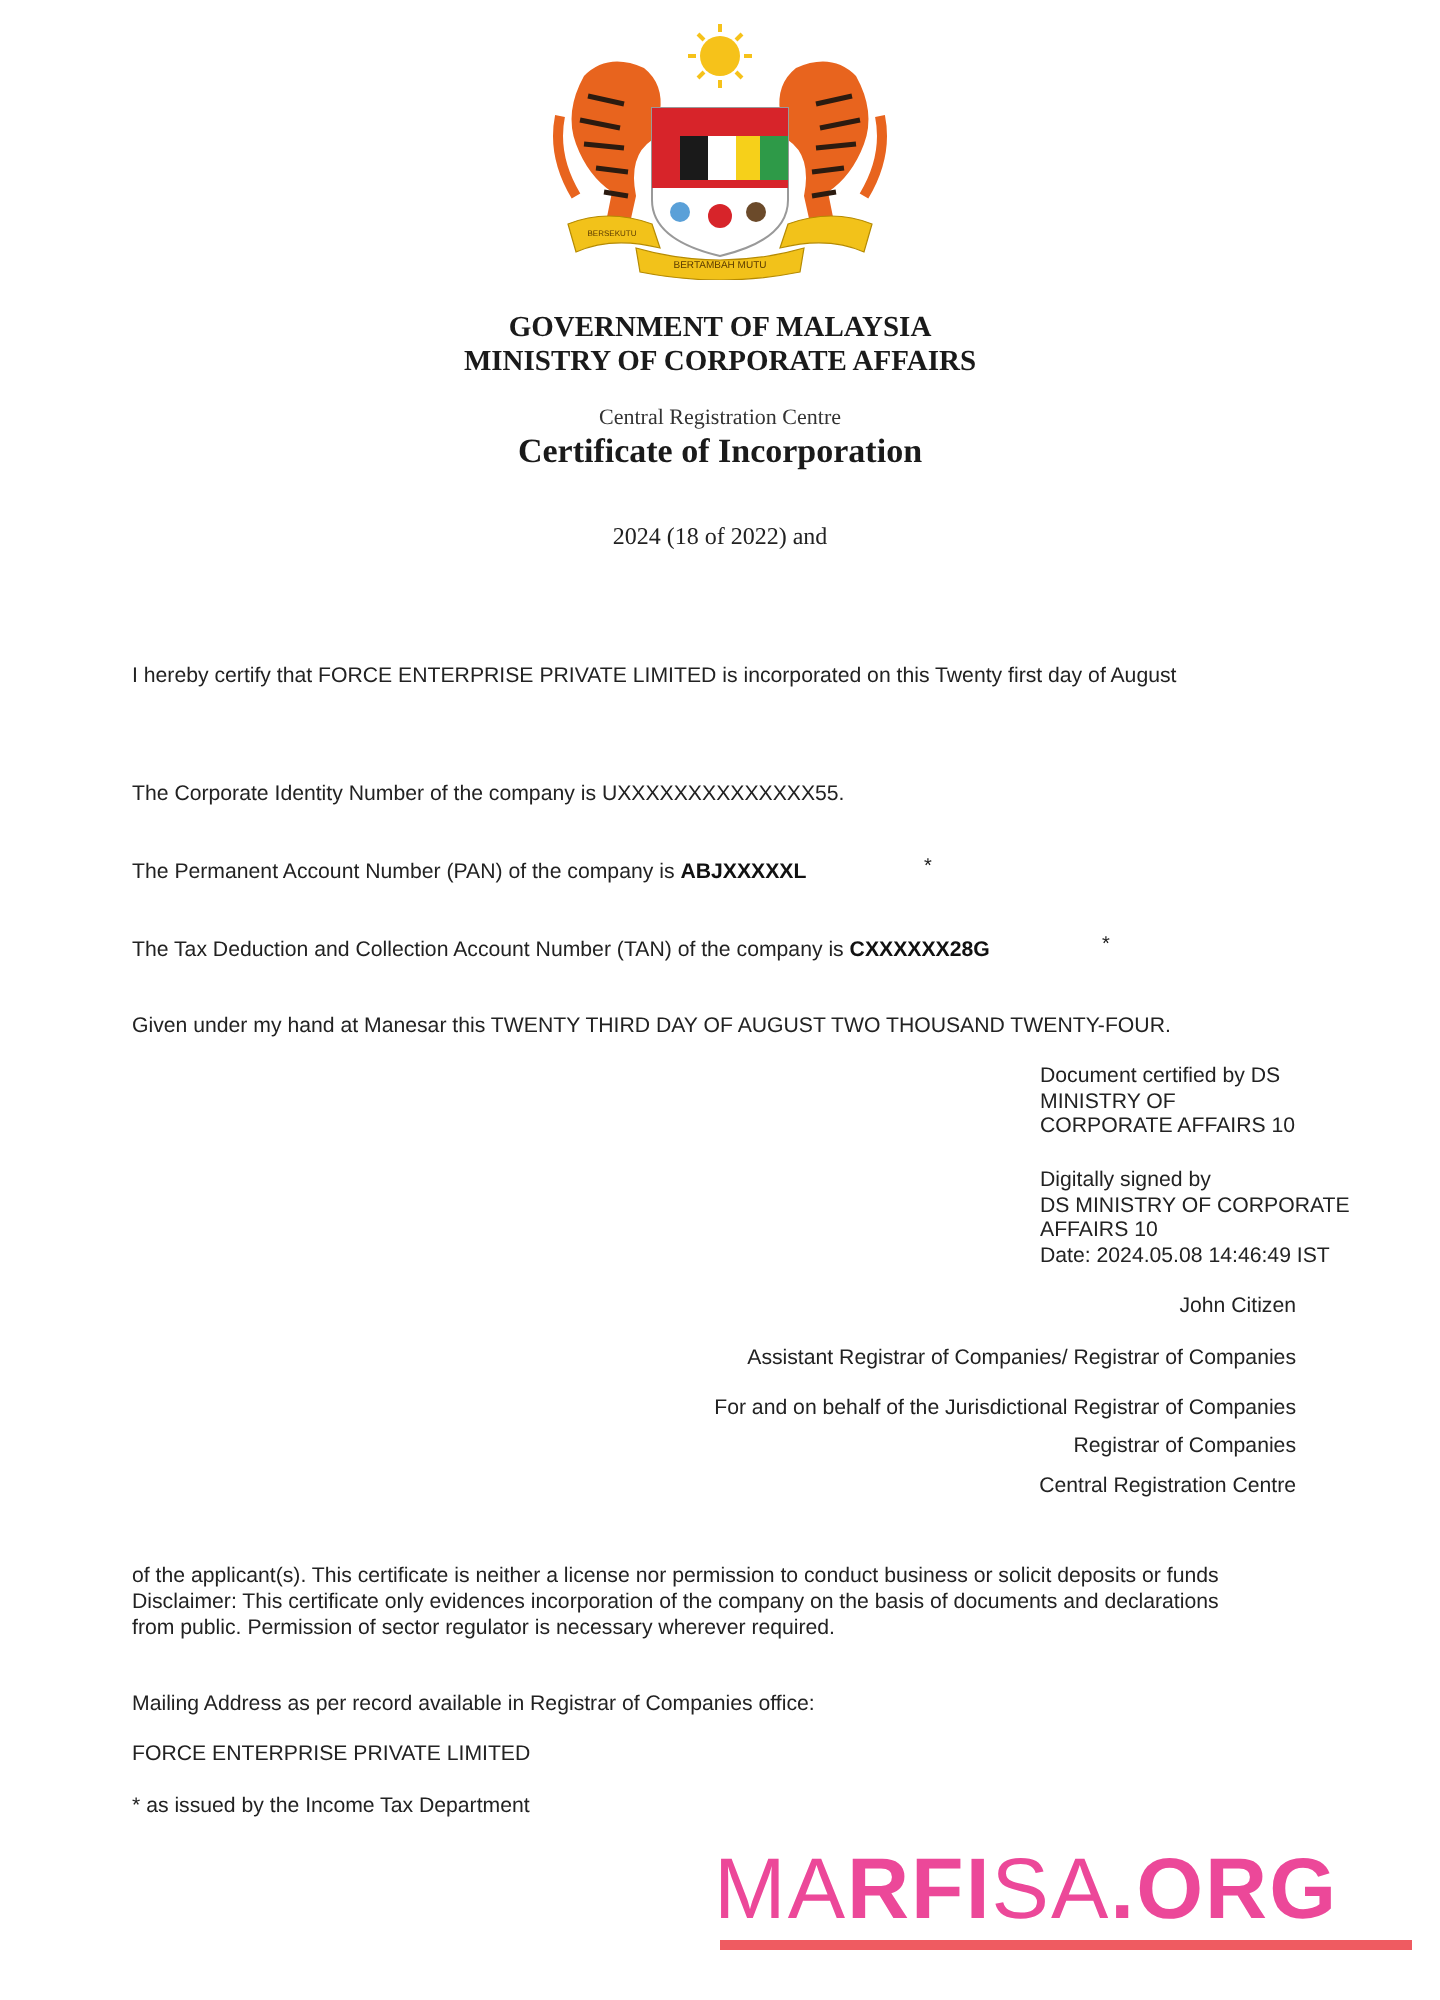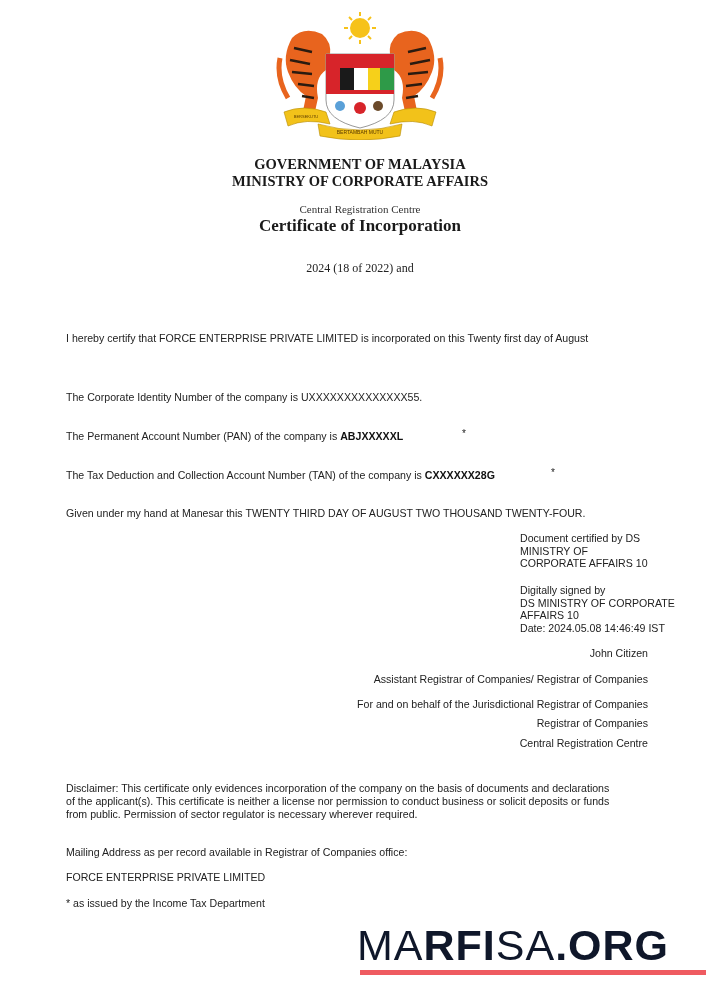--- a/index.html
+++ b/index.html
@@ -10,21 +10,21 @@
   .hdr { left: 0; width: 720px; text-align: center; font-family: Liberation Serif, serif; }
   .h-gov { top: 156px; font-weight: bold; font-size: 14.5px; line-height: 17px; }
   .h-crc { top: 203px; font-size: 11px; color: #333; }
   .h-title { top: 216px; font-weight: bold; font-size: 17px; }
   .h-pursuant { top: 261px; font-size: 12px; line-height: 14.5px; color: #222; }
   .p { left: 66px; font-size: 10.6px; line-height: 13px; color: #222; white-space: nowrap; }
   .p b { color: #111; }
   .star { position: absolute; font-size: 10px; }
   .sig { left: 480px; font-size: 10.6px; line-height: 12.5px; color: #222; white-space: nowrap; margin-left: 40px; }
   .right { right: 72px; text-align: right; font-size: 10.6px; color: #222; white-space: nowrap; }
-  .wm { left: 357px; top: 920px; font-size: 43px; letter-spacing: 1px; color: #0f172a; line-height: 50px; white-space: nowrap; }
+  .wm { left: 357px; top: 920px; font-size: 43px; letter-spacing: 1px; color: #ec4899; line-height: 50px; white-space: nowrap; }
   .wm .thin { font-weight: normal; }
   .wm .bold { font-weight: bold; }
   .wm-line { left: 360px; top: 970px; width: 346px; height: 5px; background: #ef5b61; }
 </style>
 </head>
 <body>
 
 <svg class="abs crest" viewBox="0 0 172 132">
 
   <g>
@@ -119,22 +119,22 @@
   <div>Date: 2024.05.08 14:46:49 IST</div>
 </div>
 
 <div class="abs right" style="top:647px">John Citizen</div>
 <div class="abs right" style="top:673px">Assistant Registrar of Companies/ Registrar of Companies</div>
 <div class="abs right" style="top:698px">For and on behalf of the Jurisdictional Registrar of Companies</div>
 <div class="abs right" style="top:717px">Registrar of Companies</div>
 <div class="abs right" style="top:737px">Central Registration Centre</div>
 
 <div class="abs p" style="top:782px">
+  <div>of the applicant(s). This certificate is neither a license nor permission to conduct business or solicit deposits or funds</div>
   <div>Disclaimer: This certificate only evidences incorporation of the company on the basis of documents and declarations</div>
-  <div>of the applicant(s). This certificate is neither a license nor permission to conduct business or solicit deposits or funds</div>
   <div>from public. Permission of sector regulator is necessary wherever required.</div>
 </div>
 <div class="abs p" style="top:846px">Mailing Address as per record available in Registrar of Companies office:</div>
 <div class="abs p" style="top:871px">FORCE ENTERPRISE PRIVATE LIMITED</div>
 <div class="abs p" style="top:897px">* as issued by the Income Tax Department</div>
 
 <div class="abs wm">
   <span class="thin">MA</span><span class="bold">RFI</span><span class="thin">SA</span><span class="bold">.ORG</span>
 </div>
 <div class="abs wm-line"></div>

